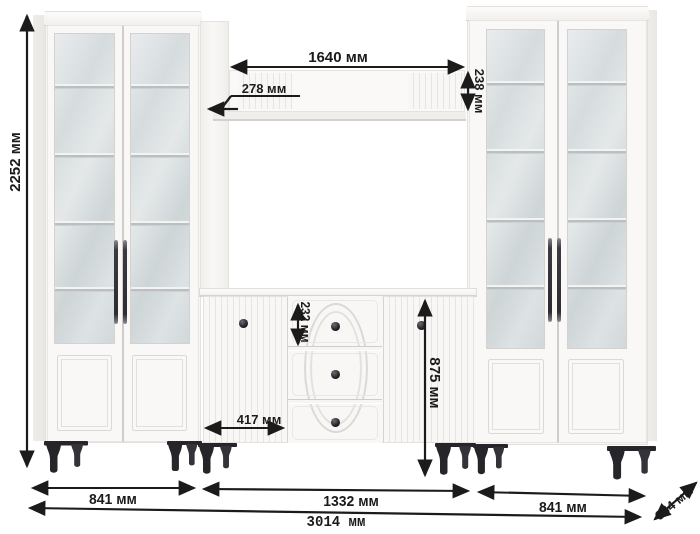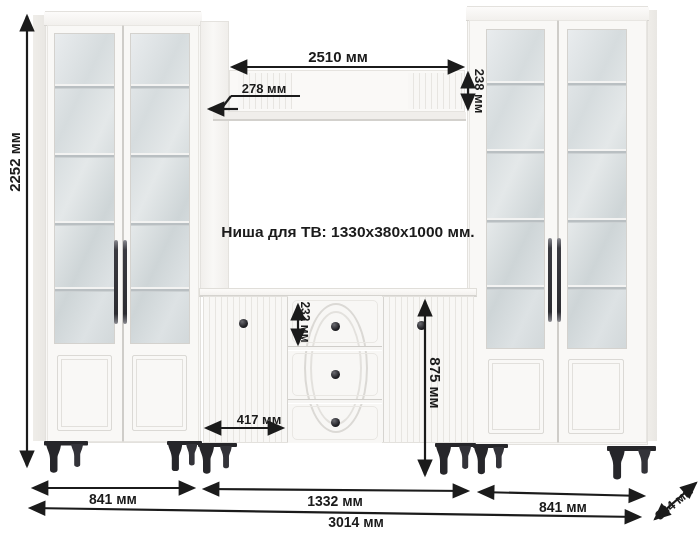--- a/index.html
+++ b/index.html
@@ -200,27 +200,26 @@
       <line x1="204" y1="489" x2="468" y2="491" marker-start="url(#ah)" marker-end="url(#ah)"></line>
       <line x1="479" y1="492" x2="644" y2="496" marker-start="url(#ah)" marker-end="url(#ah)"></line>
 
       <line x1="30" y1="508" x2="640" y2="517" marker-start="url(#ah)" marker-end="url(#ah)"></line>
 
       <line x1="655" y1="519" x2="696" y2="483" marker-start="url(#ah)" marker-end="url(#ah)"></line>
     </g>
   </svg>
 
   <div class="lbl rotup f15" style="left:14px;top:162px;">2252 мм</div>
-  <div class="lbl f15" style="left:338px;top:56px;">2510 мм</div>
+  <div class="lbl f15" style="left:338px;top:56px;">1640 мм</div>
   <div class="lbl f13" style="left:264px;top:88px;">278 мм</div>
   <div class="lbl rotdn f13" style="left:479px;top:91px;">238 мм</div>
   <div class="lbl rotdn f12" style="left:305px;top:322px;">232 мм</div>
   <div class="lbl f13" style="left:259px;top:419px;">417 мм</div>
   <div class="lbl rotdn f15" style="left:435px;top:383px;">875 мм</div>
   <div class="lbl f14" style="left:113px;top:499px;">841 мм</div>
-  <div class="lbl f14" style="left:335px;top:501px;">1332 мм</div>
+  <div class="lbl f14" style="left:351px;top:501px;">1332 мм</div>
   <div class="lbl f14" style="left:563px;top:507px;">841 мм</div>
-  <div class="lbl f14" style="left:356px;top:522px;">3014 мм</div>
+  <div class="lbl f14" style="left:336px;top:522px;font-family:Liberation Mono, monospace;">3014 мм</div>
   <div class="lbl rotdiag f13" style="left:674px;top:503px;">384 мм</div>
 
-  <div class="lbl f15" style="left:348px;top:232px;font-size:15.5px;">Ниша для ТВ: 1330x380x1000 мм.</div>
 
 </div>
 
 </body></html>

